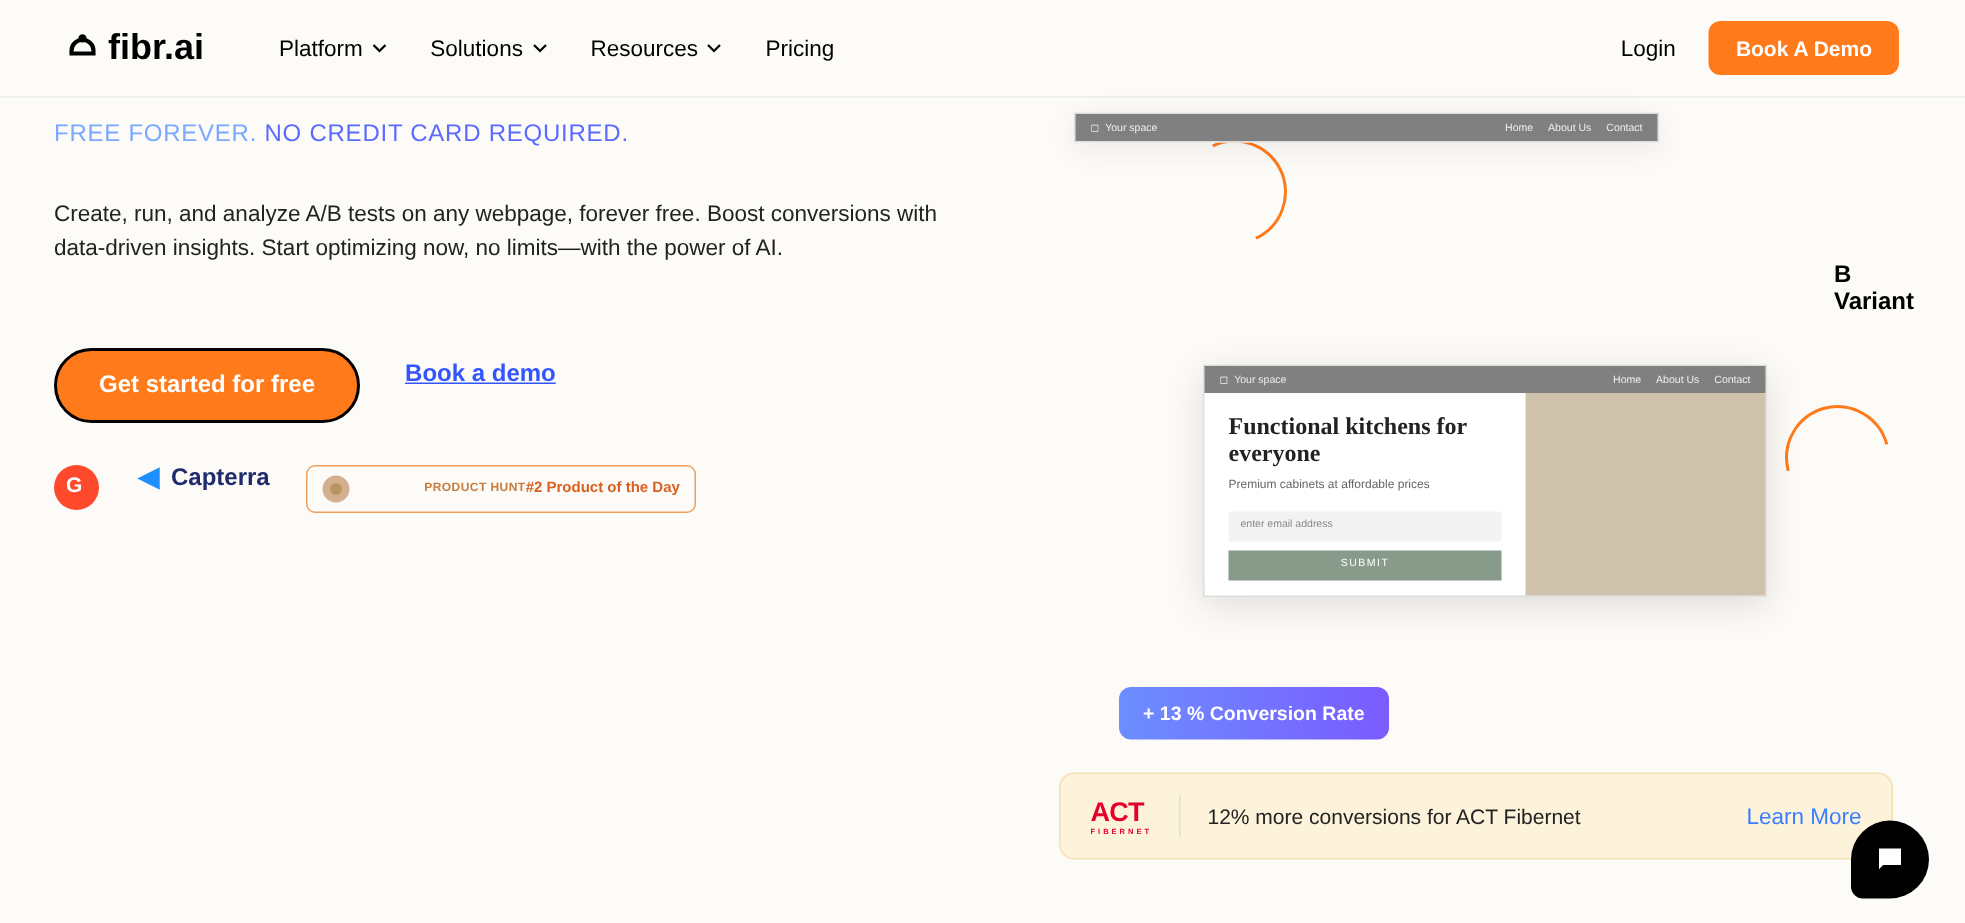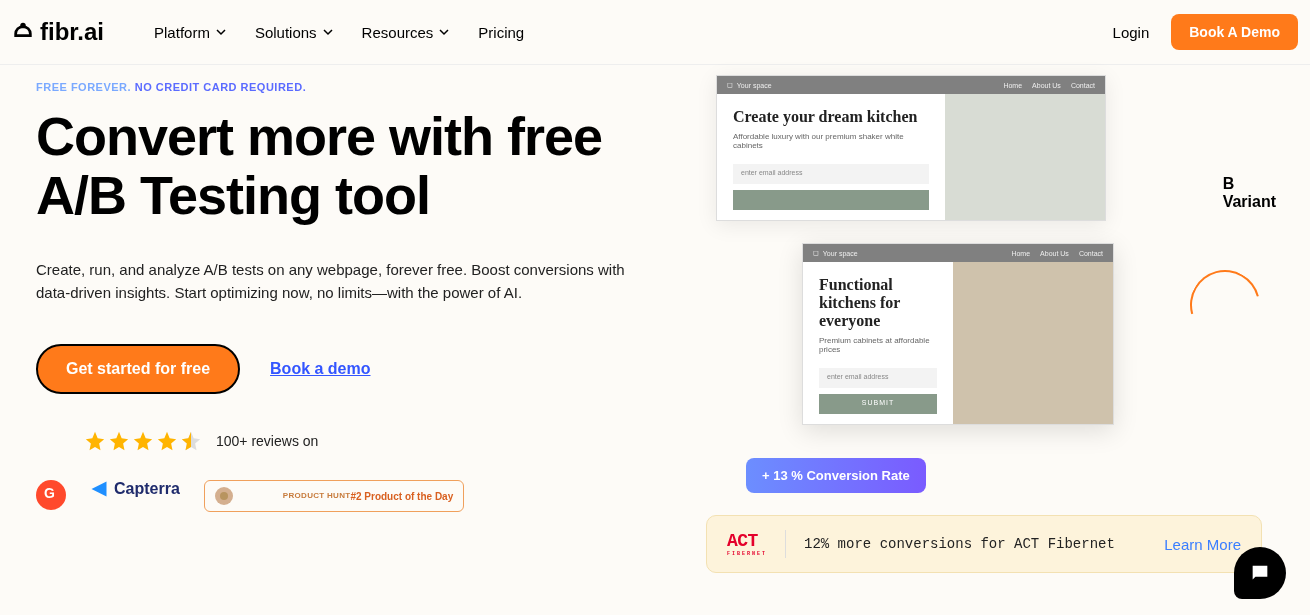--- a/index.html
+++ b/index.html
@@ -1,39 +1,39 @@
 <!DOCTYPE html>
 <html><head>
 <meta charset="utf-8">
 <style>
 * { margin: 0; padding: 0; box-sizing: border-box; }
 body { font-family: -apple-system, BlinkMacSystemFont, 'Segoe UI', sans-serif; background: #fdfbf7; width: 1310px; height: 615px; overflow: hidden; position: relative; }
 
 
-.nav { display: flex; align-items: center; justify-content: space-between; padding: 14px 12px; background: #fdfbf7; border-bottom: 1px solid #eee; }
+.nav { display: flex; align-items: center; justify-content: space-between; padding: 14px 44px; background: #fdfbf7; border-bottom: 1px solid #eee; }
 .nav-left { display: flex; align-items: center; gap: 50px; }
 .logo { display: flex; align-items: center; gap: 6px; font-size: 24px; font-weight: 700; color: #000; }
 .logo-icon { width: 22px; height: 22px; }
 .nav-links { display: flex; gap: 29px; }
 .nav-item { display: flex; align-items: center; gap: 6px; font-size: 15px; font-weight: 500; color: #000; cursor: pointer; }
 .chevron { width: 10px; height: 10px; }
 .nav-right { display: flex; align-items: center; gap: 22px; }
 .login-link { font-size: 15px; color: #000; cursor: pointer; }
 .btn-demo-nav { background: #ff7a1a; color: #fff; padding: 10px 18px; border-radius: 8px; font-size: 14px; font-weight: 600; border: none; cursor: pointer; }
 
 
 .main { display: flex; padding: 10px 36px 0; gap: 40px; }
 .hero-left { flex: 0 0 640px; }
-.eyebrow { margin-top: 6px; font-size: 11px; font-weight: 700; letter-spacing: 0.5px; }
+.eyebrow { margin-top: 6px; font-size: 16px; font-weight: 400; letter-spacing: 0.5px; }
 .eyebrow .green { color: #7aa9ff; }
 .eyebrow .blue { color: #5b6bff; }
 .headline { font-size: 54px; font-weight: 700; line-height: 1.1; margin-top: 14px; color: #000; letter-spacing: -1px; }
 .subhead { font-size: 15px; color: #222; margin-top: 32px; line-height: 1.55; max-width: 600px; }
 .cta-row { display: flex; align-items: center; gap: 30px; margin-top: 40px; }
-.btn-primary { background: #ff7a1a; color: #fff; border: 2px solid #000; padding: 14px 28px; border-radius: 999px; font-size: 16px; font-weight: 600; cursor: pointer; }
+.btn-primary { background: #ff7a1a; color: #fff; border: 2px solid #000; padding: 14px 28px; border-radius: 999px; font-size: 16px; font-weight: 600; cursor: pointer; margin-top: 14px; }
 .link-demo { color: #3355ff; font-size: 16px; font-weight: 600; text-decoration: underline; cursor: pointer; }
 
 
 .reviews { display: flex; align-items: center; gap: 14px; margin-top: 36px; margin-left: 48px; }
 .stars { display: flex; gap: 2px; }
 .star { width: 22px; height: 22px; fill: #ffb400; }
 .reviews-text { font-size: 14px; color: #222; }
 
 
 .badges { display: flex; align-items: flex-start; gap: 24px; margin-top: 28px; }
@@ -44,42 +44,42 @@
 .ph-badge { display: flex; align-items: center; gap: 8px; border: 1px solid #f0a05c; border-radius: 6px; padding: 6px 10px; font-size: 10px; }
 .ph-icon { width: 18px; height: 18px; background: #d4af8f; border-radius: 50%; display: flex; align-items: center; justify-content: center; }
 .ph-text { display: flex; flex-direction: row; margin-left: 42px; }
 .ph-top { color: #c77b3c; font-size: 8px; font-weight: 600; letter-spacing: 0.3px; }
 .ph-bottom { color: #d96020; font-size: 10px; font-weight: 700; }
 
 
 .hero-right { flex: 1; position: relative; }
 .mock-container { position: relative; width: 480px; height: 440px; }
 .mock1 { position: absolute; top: 0; left: 0; width: 390px; background: #fff; border: 1px solid #ddd; box-shadow: 0 4px 20px rgba(0,0,0,0.08); }
-.mock2 { position: absolute; top: 168px; left: 86px; width: 312px; background: #fff; border: 1px solid #ddd; box-shadow: 0 6px 24px rgba(0,0,0,0.12); }
+.mock2 { position: absolute; top: 168px; left: 86px; width: 376px; background: #fff; border: 1px solid #ddd; box-shadow: 0 6px 24px rgba(0,0,0,0.12); }
 .mock-bar { background: #808080; height: 18px; display: flex; align-items: center; justify-content: space-between; padding: 0 10px; }
 .mock-bar-left { font-size: 7px; color: #eee; display:flex; align-items:center; gap:4px;}
 .mock-bar-right { display: flex; gap: 10px; font-size: 7px; color: #eee; }
 .mock-body { display: flex; }
 .mock-content { padding: 14px 16px 10px; flex: 1; }
 .mock-title { font-family: Georgia, serif; font-size: 16px; font-weight: 600; color: #222; }
 .mock-sub { font-size: 8px; color: #666; margin-top: 6px; }
 .mock-input { margin-top: 14px; background: #f3f3f3; height: 20px; font-size: 7px; color: #888; padding: 5px 8px; }
 .mock-btn { margin-top: 6px; background: #889a8a; height: 20px; width: 100%; font-size: 7px; color: #fff; text-align: center; padding-top: 5px; letter-spacing: 1px; }
 .mock-img { width: 160px; background: #d8dcd4; }
 .mock-img.warm { background: #cfc2ac; }
 .variant-label { position: absolute; top: 100px; right: -80px; font-size: 16px; font-weight: 600; }
 .variant-label .b { display: block; }
 .squiggle { position: absolute; width: 70px; height: 70px; border: 2px solid #ff7a1a; border-radius: 50%; border-left-color: transparent; border-bottom-color: transparent; }
 .sq1 { top: 18px; left: 72px; transform: rotate(20deg); }
 .sq2 { top: 195px; right: -64px; transform: rotate(-60deg); }
 .conv-badge { position: absolute; bottom: 22px; left: 6px; background: linear-gradient(90deg,#6c8eff,#7a5bff); color: #fff; font-size: 13px; font-weight: 600; padding: 10px 16px; border-radius: 8px; margin-left: 24px; }
 
 
 .callout { position: absolute; bottom: 42px; right: 48px; width: 556px; background: #fdf3db; border: 1px solid #f3e1b2; border-radius: 10px; padding: 14px 20px; display: flex; align-items: center; justify-content: space-between; }
-.callout-left { display: flex; align-items: center; gap: 18px; font-family: Liberation Mono, monospace; }
+.callout-left { display: flex; align-items: center; gap: 18px; }
 .act-logo { color: #e4002b; font-weight: 800; font-size: 18px; letter-spacing: -0.5px; }
 .act-logo .sub { display: block; font-size: 5px; color: #e4002b; font-weight: 600; letter-spacing: 2px; text-align:center;}
 .callout-divider { width: 1px; height: 28px; background: #ddd; }
 .callout-text { font-size: 14px; color: #222; }
 .callout-link { color: #3b7eff; font-size: 15px; font-weight: 500; cursor: pointer; }
 
 
 .chat-fab { position: absolute; bottom: 16px; right: 24px; width: 52px; height: 52px; background: #000; border-radius: 50% 50% 50% 8px; display: flex; align-items: center; justify-content: center; cursor: pointer; }
 .chat-fab svg { width: 22px; height: 22px; fill: #fff; }
 </style>
@@ -124,53 +124,26 @@
     <button class="btn-demo-nav">Book A Demo</button>
   </div>
 </div>
 
 <div class="main">
   <div class="hero-left">
     <div class="eyebrow">
       <span class="green">FREE FOREVER.</span>
       <span class="blue">NO CREDIT CARD REQUIRED.</span>
     </div>
-    <h1 class="headline">Convert more with free A/B Testing tool</h1>
     <p class="subhead">Create, run, and analyze A/B tests on any webpage, forever free. Boost conversions with data-driven insights. Start optimizing now, no limits—with the power of AI.</p>
     <div class="cta-row">
       <button class="btn-primary">Get started for free</button>
       <a class="link-demo">Book a demo</a>
     </div>
 
-    <div class="reviews">
-      <div class="stars">
-        <svg class="star" viewBox="0 0 24 24">
-            <path d="M12 2l2.9 6.9L22 10l-5.5 4.8L18 22l-6-3.5L6 22l1.5-7.2L2 10l7.1-1.1z"></path>
-          </svg>
-        <svg class="star" viewBox="0 0 24 24">
-            <path d="M12 2l2.9 6.9L22 10l-5.5 4.8L18 22l-6-3.5L6 22l1.5-7.2L2 10l7.1-1.1z"></path>
-          </svg>
-        <svg class="star" viewBox="0 0 24 24">
-            <path d="M12 2l2.9 6.9L22 10l-5.5 4.8L18 22l-6-3.5L6 22l1.5-7.2L2 10l7.1-1.1z"></path>
-          </svg>
-        <svg class="star" viewBox="0 0 24 24">
-            <path d="M12 2l2.9 6.9L22 10l-5.5 4.8L18 22l-6-3.5L6 22l1.5-7.2L2 10l7.1-1.1z"></path>
-          </svg>
-        <svg class="star" viewBox="0 0 24 24">
-            <defs>
-              <clipPath id="half">
-                <rect x="0" y="0" width="12" height="24"></rect>
-              </clipPath>
-            </defs>
-            <path d="M12 2l2.9 6.9L22 10l-5.5 4.8L18 22l-6-3.5L6 22l1.5-7.2L2 10l7.1-1.1z" fill="#ddd"></path>
-            <path clip-path="url(#half)" d="M12 2l2.9 6.9L22 10l-5.5 4.8L18 22l-6-3.5L6 22l1.5-7.2L2 10l7.1-1.1z" fill="#ffb400"></path>
-          </svg>
-      </div>
-      <span class="reviews-text">100+ reviews on</span>
-    </div>
 
     <div class="badges">
       <div class="g2"></div>
       <div class="capterra">
         <svg class="cap-icon" viewBox="0 0 24 24">
             <path d="M2 12L22 2v20z" fill="#1f8fff"></path>
           </svg>
         <span>Capterra</span>
       </div>
       <div class="ph-badge">
@@ -195,26 +168,20 @@
       <div class="mock1">
         <div class="mock-bar">
           <span class="mock-bar-left">◻ <span>Your space</span></span>
           <div class="mock-bar-right">
             <span>Home</span>
             <span>About Us</span>
             <span>Contact</span>
           </div>
         </div>
         <div class="mock-body">
-          <div class="mock-content">
-            <div class="mock-title">Create your dream kitchen</div>
-            <div class="mock-sub">Affordable luxury with our premium shaker white cabinets</div>
-            <div class="mock-input">enter email address</div>
-            <div class="mock-btn"></div>
-          </div>
           <div class="mock-img"></div>
         </div>
       </div>
 
       <div class="mock2">
         <div class="mock-bar">
           <span class="mock-bar-left">◻ <span>Your space</span></span>
           <div class="mock-bar-right">
             <span>Home</span>
             <span>About Us</span>

